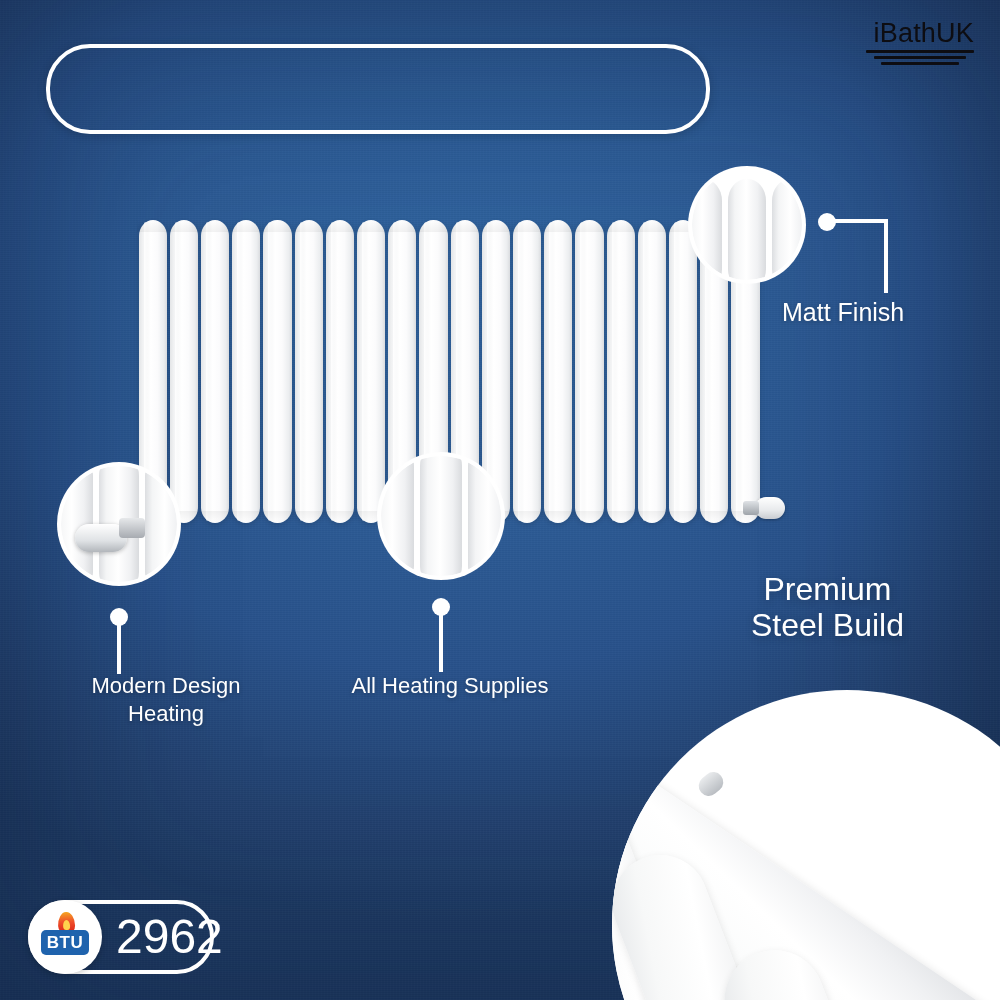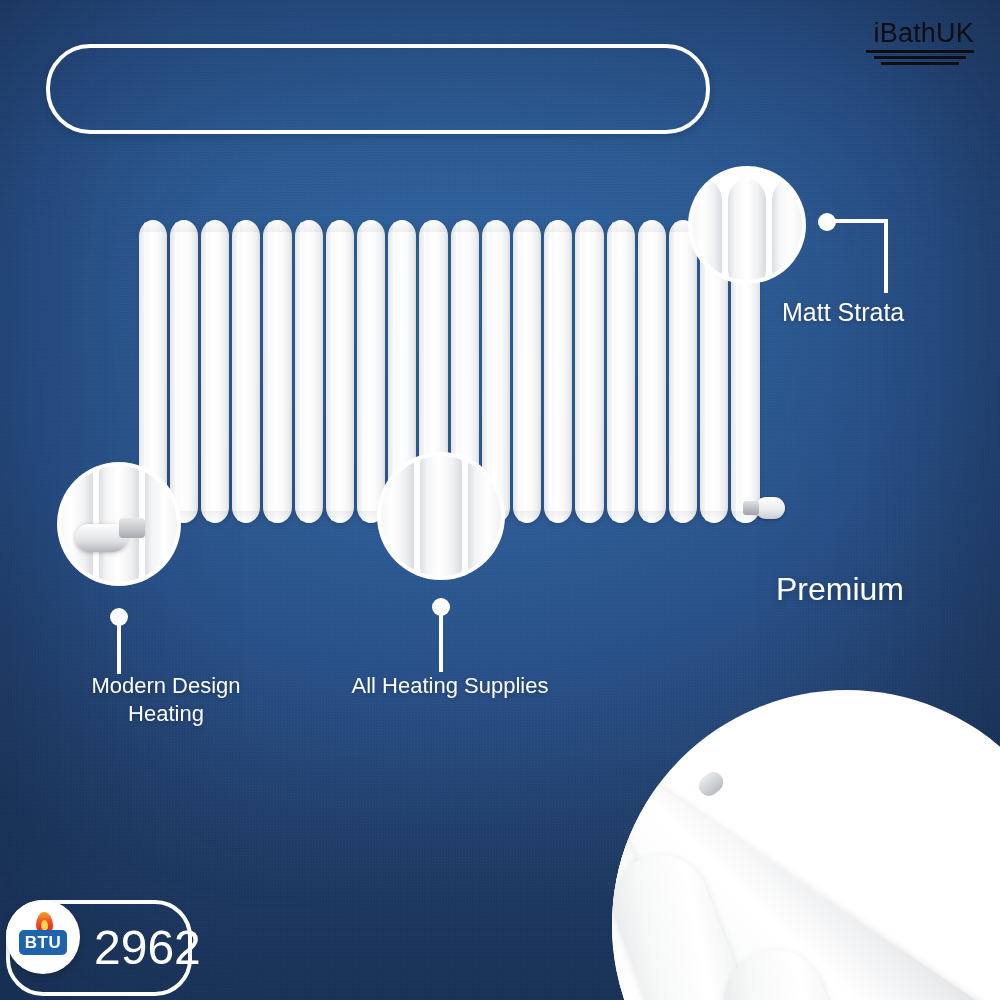--- a/index.html
+++ b/index.html
@@ -163,21 +163,21 @@
     background:linear-gradient(100deg,#eceef0 0%,#fafbfb 25%,#ffffff 55%,#f0f1f3 80%,#e0e2e5 100%);
     transform:rotate(-56deg);
   }
   .cu-cap{
     position:absolute;left:86px;top:84px;width:26px;height:20px;border-radius:10px;
     background:linear-gradient(180deg,#e9ebed,#b9bdc2);transform:rotate(-40deg);
   }
 
   
   .btu{
-    position:absolute;left:6px;top:900px;width:186px;height:96px;z-index:7;
+    position:absolute;left:28px;top:900px;width:186px;height:74px;z-index:7;
     border:4px solid #ffffff;border-radius:37px;box-sizing:border-box;
     display:flex;align-items:center;
   }
   .btu-circle{
     position:absolute;left:-4px;top:-4px;width:74px;height:74px;border-radius:50%;
     background:#ffffff;display:flex;align-items:center;justify-content:center;
     box-shadow:0 2px 6px rgba(0,0,0,.2);
   }
   .btu-mark{position:relative;width:52px;height:48px;}
   .flame{
@@ -320,37 +320,38 @@
           <span></span>
         </div>
       <div class="valve-art"></div>
       <div class="valve-art2"></div>
     </div>
   </div>
 
   <div class="dot" style="left:818px;top:213px;"></div>
   <div class="stem" style="left:834px;top:219px;width:54px;height:4px;"></div>
   <div class="stem" style="left:884px;top:219px;width:4px;height:74px;"></div>
-  <div class="callout co-matt">Matt Strata</div>
+  <div class="callout co-matt">Matt Finish</div>
 
   <div class="dot" style="left:110px;top:608px;"></div>
   <div class="stem" style="left:117px;top:616px;width:4px;height:58px;"></div>
   <div class="callout co-modern">
     <div>Modern Design</div>
     <div>Heating</div>
   </div>
 
   <div class="dot" style="left:432px;top:598px;"></div>
   <div class="stem" style="left:439px;top:606px;width:4px;height:66px;"></div>
   <div class="callout co-compat">
     <div>All Heating Supplies</div>
   </div>
 
   <div class="premium">
     <div>Premium</div>
+    <div>Steel Build</div>
   </div>
 
   <div class="closeup">
     <div class="cu-fin cu-long"></div>
     <div class="cu-cap"></div>
     <div class="cu-fin cu1"></div>
     <div class="cu-fin cu2"></div>
     <div class="cu-fin cu3"></div>
   </div>
 

